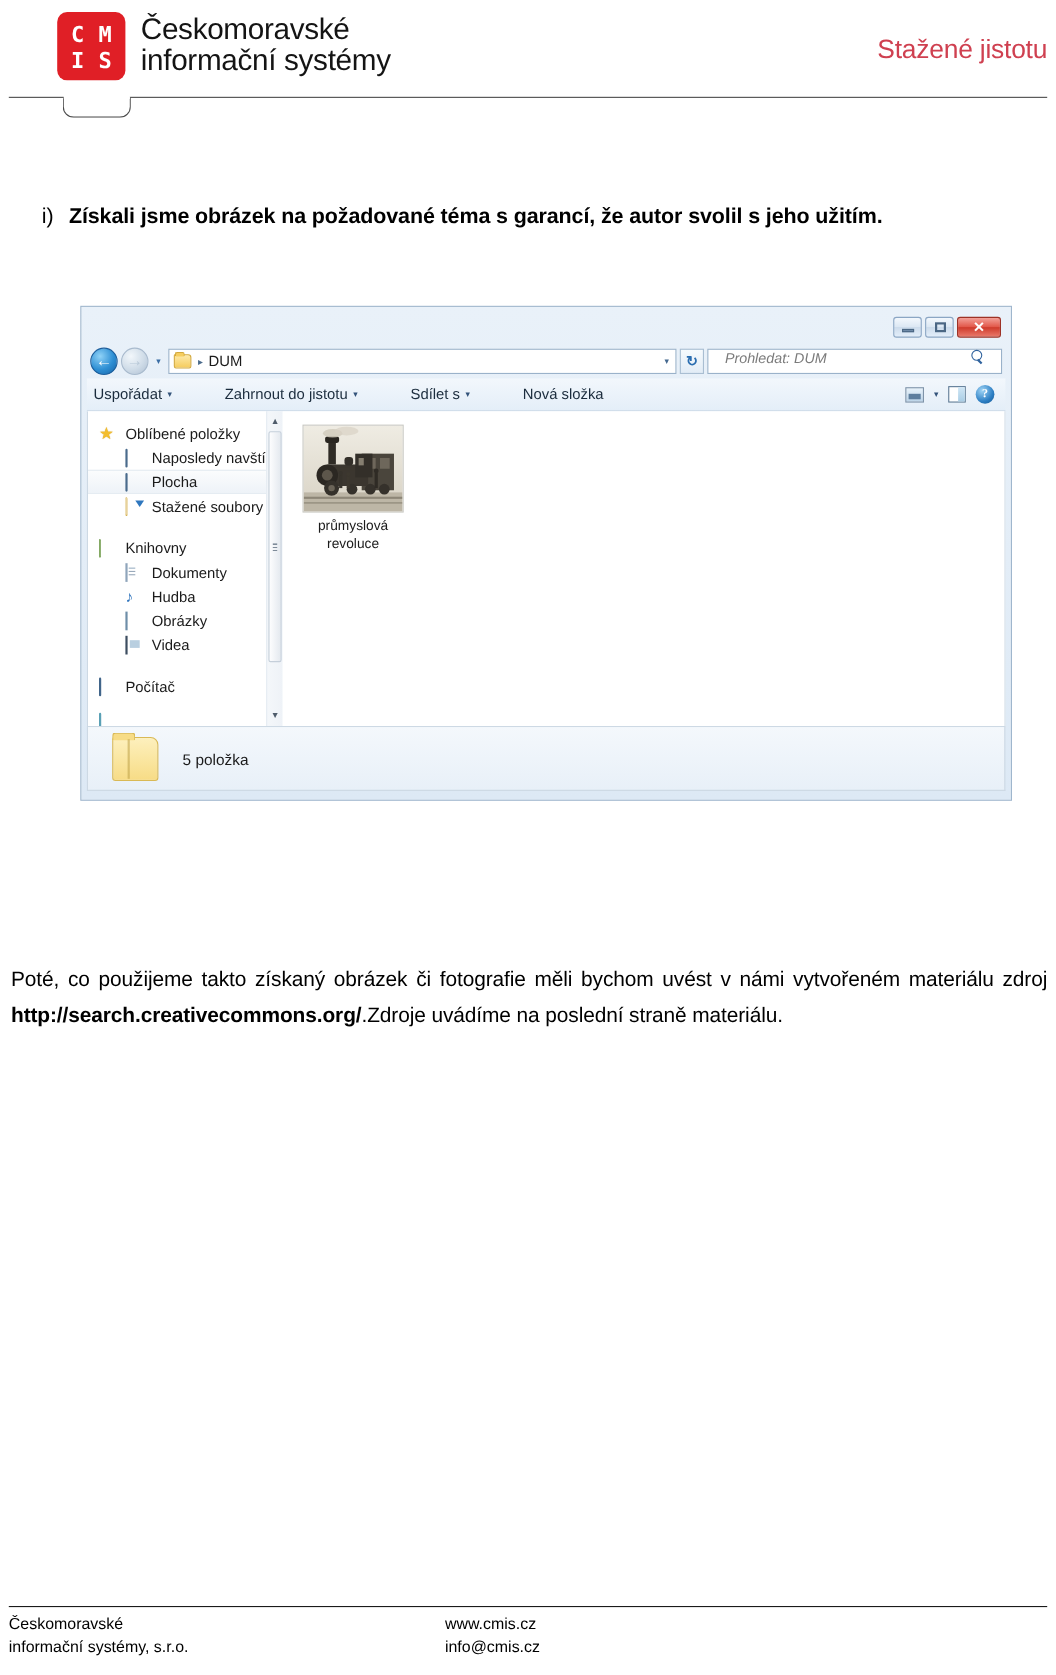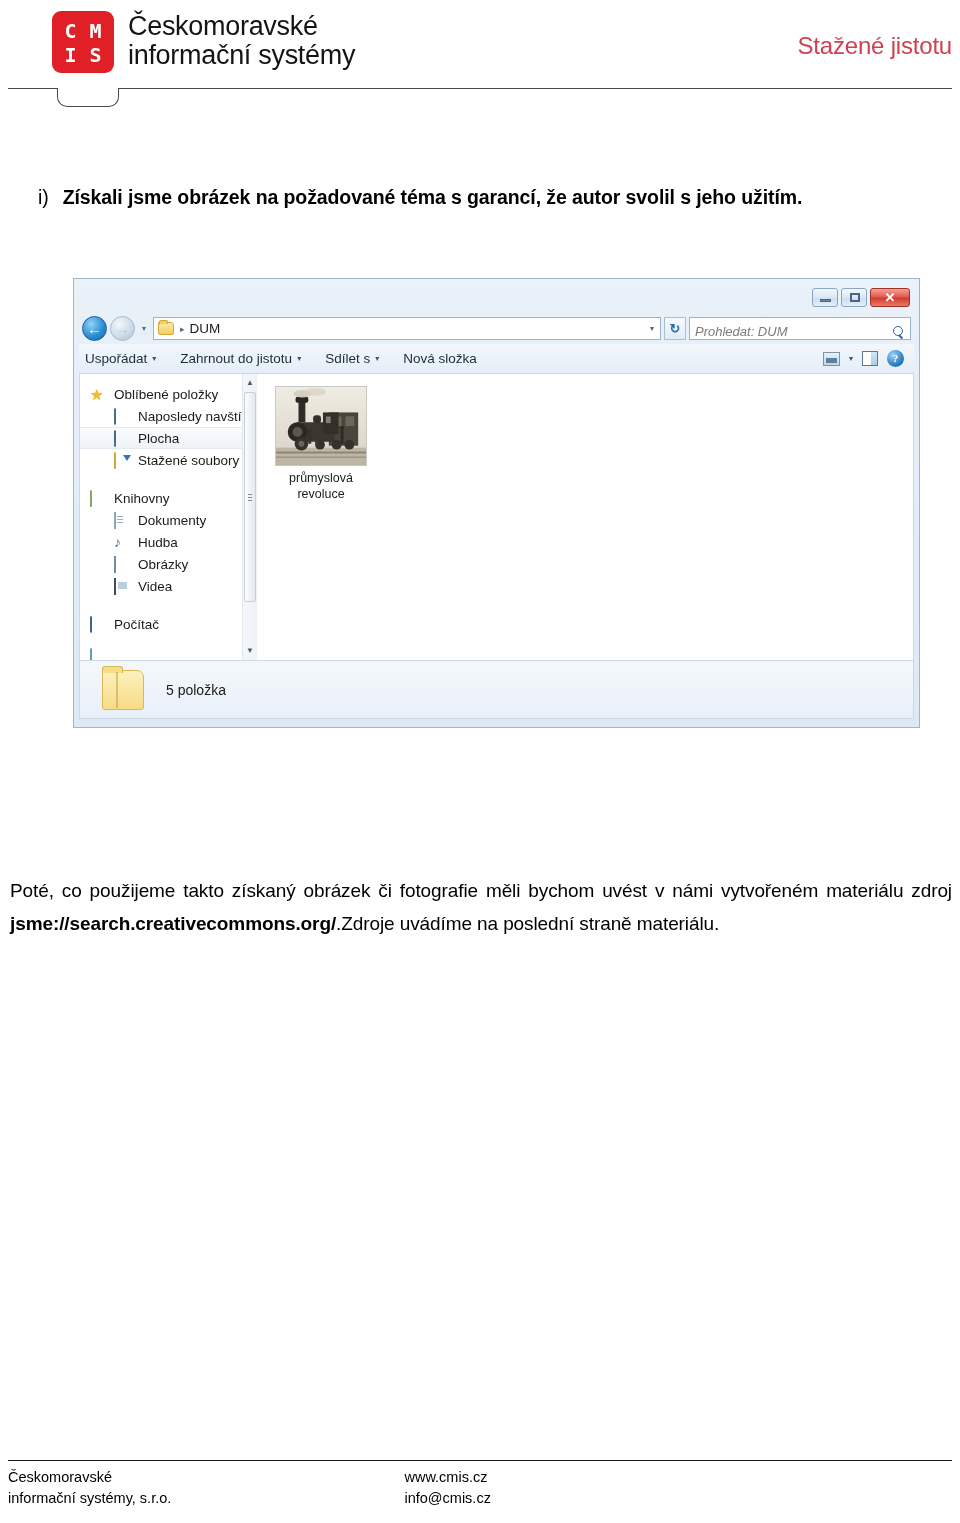--- a/index.html
+++ b/index.html
@@ -260,28 +260,28 @@
     flex: none;
     border: 1px solid #a9bed2;
     background: linear-gradient(to bottom,#f6fafd,#e2ecf6);
     color: #2a6db0;
     font-size: 13px;
     line-height: 21px;
     text-align: center;
     font-weight: 700;
   }
   .search-box {
-    width: 222px;
+    width: 268px;
     height: 23px;
     flex: none;
     border: 1px solid #9ab2ca;
     background: #ffffff;
     display: flex;
-    align-items: flex-end;
-    padding: 0 5px;
+    align-items: flex-start;
+    padding: 0 15px;
   }
   .search-ph {
     flex: 1;
     font-size: 13px;
     font-style: italic;
     color: #7b7b7b;
   }
   .search-glass {
     width: 13px; height: 13px;
     position: relative;
@@ -305,20 +305,21 @@
     transform-origin: left center;
   }
 
   .win-toolbar {
     height: 30px;
     display: flex;
     align-items: center;
     padding: 0 6px;
     border-bottom: 1px solid #c9d8e6;
     background: linear-gradient(to bottom,#f2f7fc 0%,#e4eef8 100%);
+    gap: 24px;
   }
   .tb-item {
     font-size: 13.5px;
     color: #1b2c3d;
     margin-right: 24px;
     white-space: nowrap;
     display: flex;
     align-items: center;
     gap: 5px;
   }
@@ -851,21 +852,21 @@
     </div>
   </div>
 
   <div class="win-status">
     <span class="status-folder"></span>
     <span class="status-text">5 položka</span>
   </div>
 </div>
 
 <div class="body-para">
-  <span>Poté, co použijeme takto získaný obrázek či fotografie měli bychom uvést v námi vytvořeném materiálu zdroj </span><b>jsme://search.creativecommons.org/</b><span>.Zdroje uvádíme na poslední straně materiálu.</span>
+  <span>Poté, co použijeme takto získaný obrázek či fotografie měli bychom uvést v námi vytvořeném materiálu zdroj </span><b>http://search.creativecommons.org/</b><span>.Zdroje uvádíme na poslední straně materiálu.</span>
 </div>
 
 <div class="footer-rule"></div>
 <div class="page-footer">
   <div class="ft-col ft-left">
     <div class="ft-line">Českomoravské</div>
     <div class="ft-line">informační systémy, s.r.o.</div>
   </div>
   <div class="ft-col ft-mid">
     <div class="ft-line">www.cmis.cz</div>

